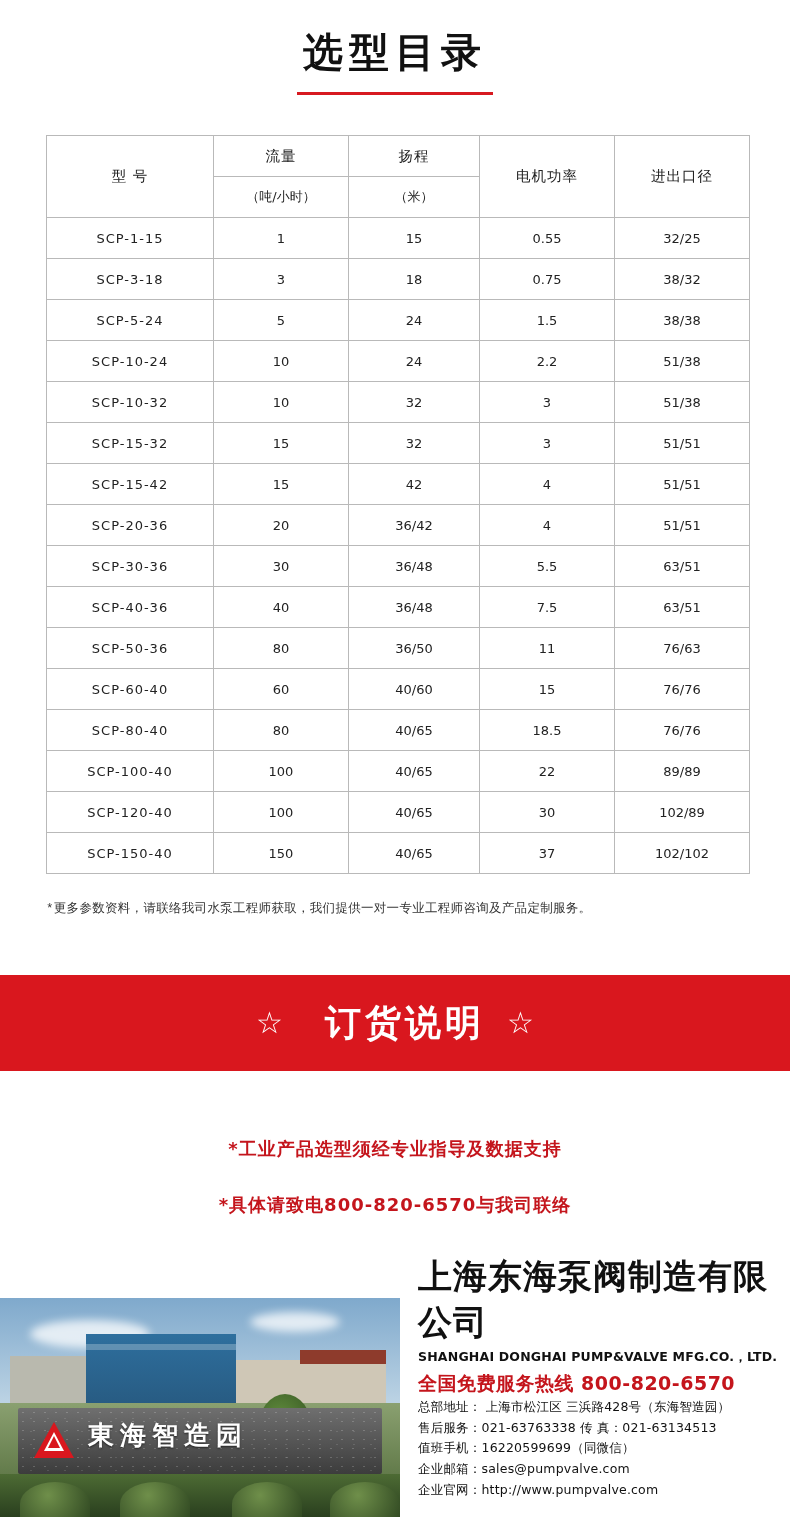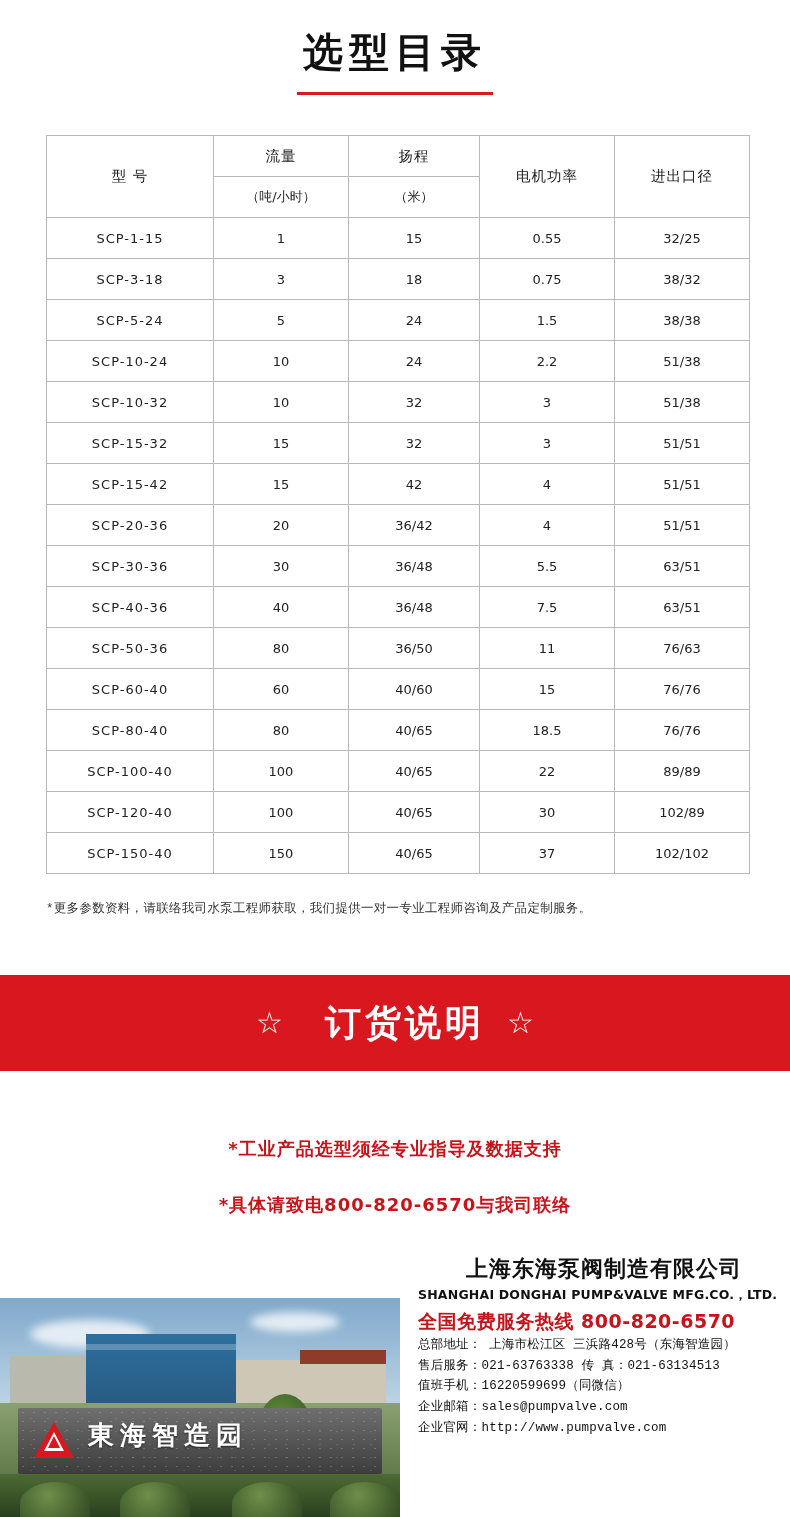--- a/index.html
+++ b/index.html
@@ -211,25 +211,24 @@
     position:absolute; width:54px; height:70px; border-radius:50%;
     background: radial-gradient(circle at 40% 30%, #5f8a3c, #254017);
   }
 
   .company {
     padding: 4px 0 0 18px;
     flex: 1 1 auto;
     font-family: "DejaVu Sans", "Liberation Sans", sans-serif;
   }
   .company-cn {
-    font-size: 22px;
+    font-size: 34px;
     font-weight: bold;
     color: #111;
     letter-spacing: 1px;
-    text-align: center;
   }
   .company-en {
     font-size: 12.5px;
     font-weight: bold;
     color: #111;
     letter-spacing: 0.2px;
     margin-top: 3px;
   }
   .hotline {
     margin-top: 5px;
@@ -238,21 +237,21 @@
     font-weight: bold;
     letter-spacing: 0.5px;
   }
   .contact-line {
     font-size: 12.5px;
     color: #111;
     line-height: 1.65;
     letter-spacing: 0.2px;
     display: flex;
   }
-  .contact-line .lbl { white-space: nowrap; font-family: Liberation Mono, monospace; }
+  .contact-line .lbl { white-space: nowrap; }
   .contact-line .c2 { margin-left: 26px; }
   .bottom-bar {
     height: 22px;
     background: #0a0a0a;
     margin-top: 14px;
   }
 </style>
 </head>
 <body>
 

